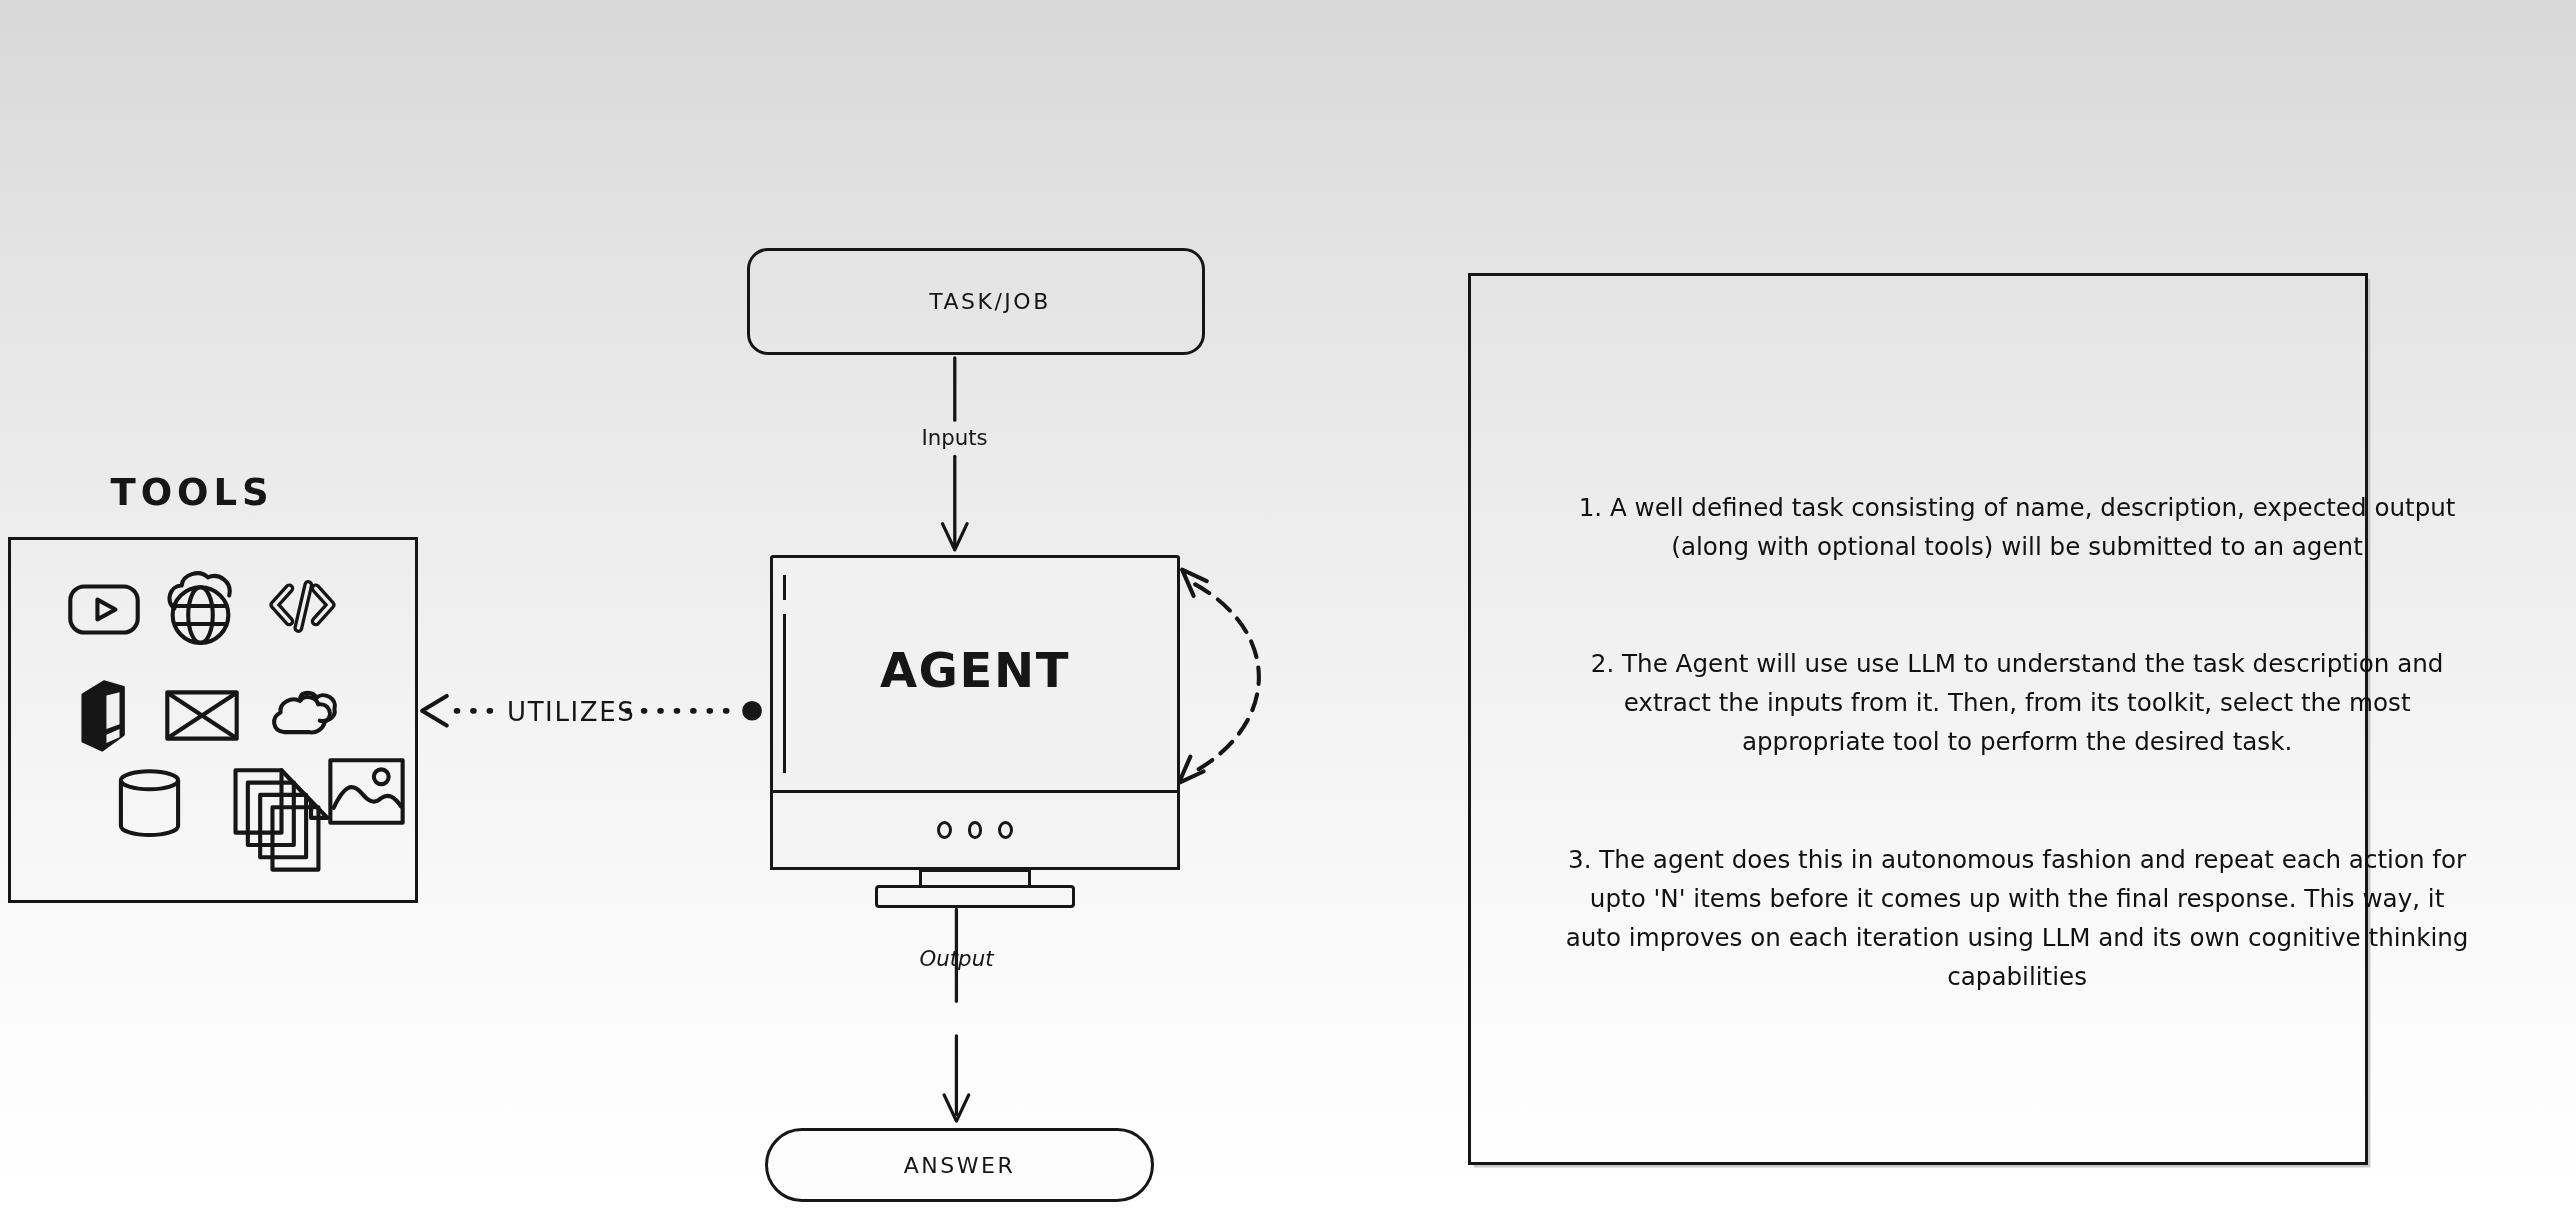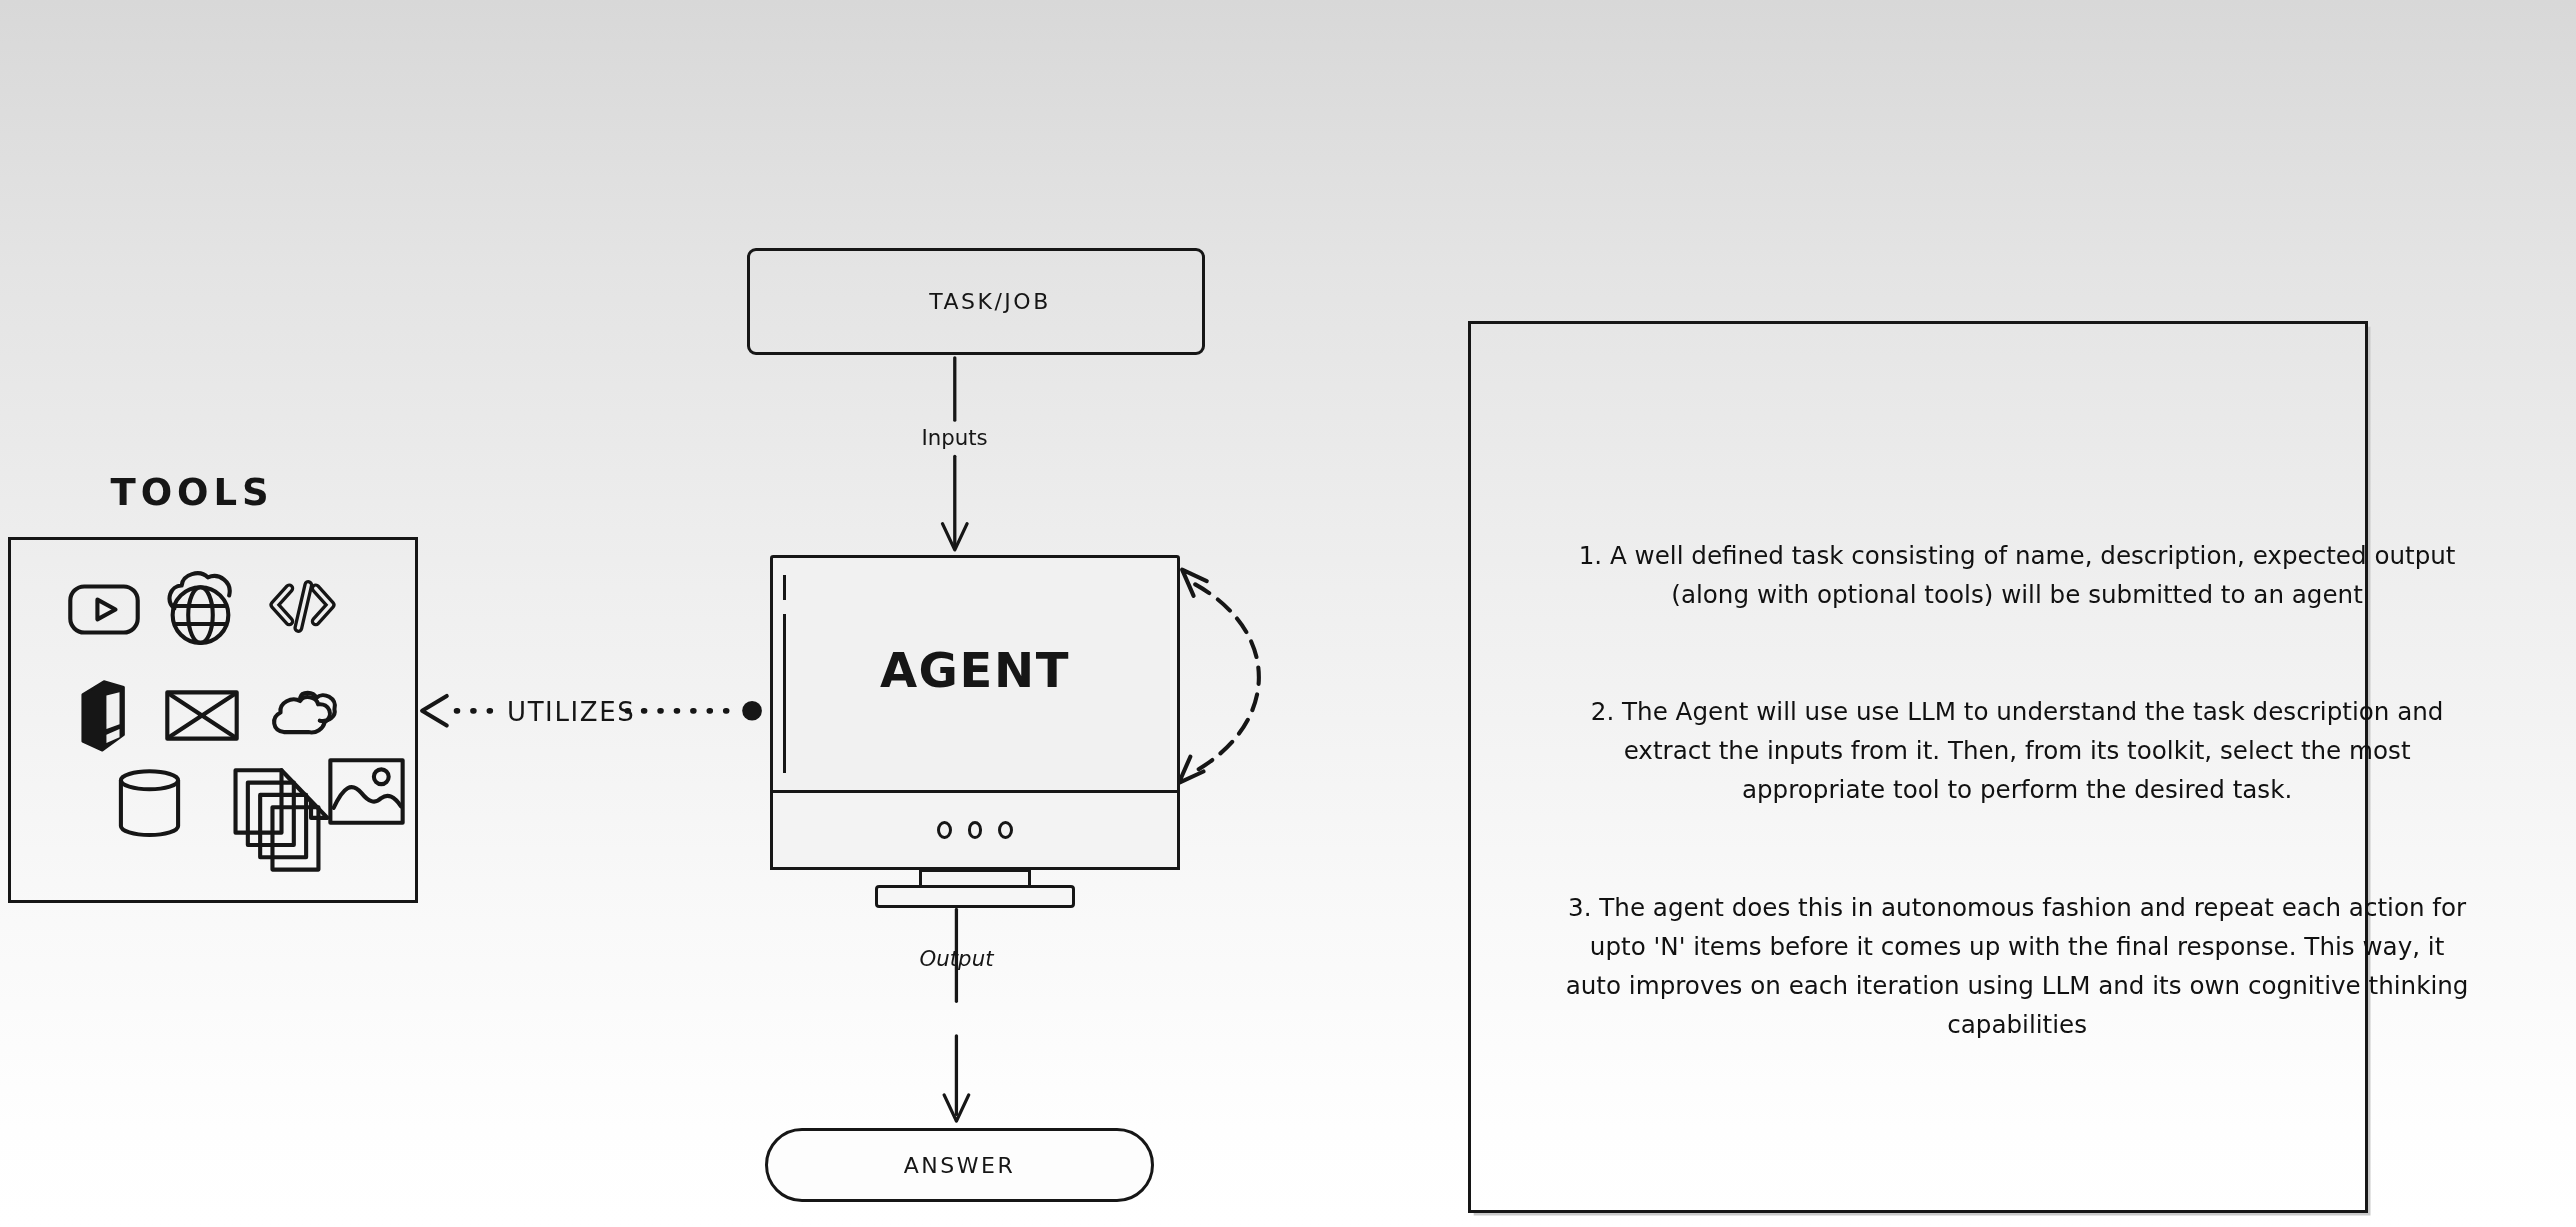--- a/index.html
+++ b/index.html
@@ -12,21 +12,21 @@
   .canvas{position:relative;width:2576px;height:1227px;}
   .abs{position:absolute;}
 
   .page-title{
     left:821px;top:9.9px;width:821px;text-align:center;
     font-size:38px;font-weight:bold;letter-spacing:0.8px;color:#b12222;
     text-decoration:underline;text-decoration-thickness:4.1px;text-underline-offset:9px;
   }
 
   .box{border:3.3px solid #161616;box-sizing:border-box;display:flex;align-items:center;justify-content:center;}
-  .task-box{left:747px;top:248px;width:458px;height:107px;border-radius:9px;background:transparent;padding-left:28px;}
+  .task-box{left:747px;top:248px;width:458px;height:107px;border-radius:21px;background:transparent;padding-left:28px;}
   .task-box span,.answer-box span{font-size:22px;letter-spacing:2.5px;}
   .answer-box{left:765px;top:1128px;width:389px;height:74px;border-radius:41px;background:#fdfdfd;}
 
   .flow-label{width:181px;text-align:center;font-size:21.3px;color:#161616;}
   .inputs-label{left:864px;top:425px;}
   .output-label{left:866px;top:946px;font-style:italic;}
   .utilizes-label{left:507px;top:697px;width:115px;font-size:26px;letter-spacing:1.6px;}
 
   
   .monitor-screen{left:770px;top:555px;width:410px;height:238px;border:3.3px solid #161616;box-sizing:border-box;background:#f1f1f1;border-radius:3.3px;}
@@ -39,21 +39,21 @@
   .stand-neck{left:919px;top:869px;width:112px;height:19.7px;border:3.3px solid #161616;box-sizing:border-box;background:#f5f5f5;}
   .stand-base{left:875px;top:885px;width:200px;height:23px;border:3.3px solid #161616;box-sizing:border-box;border-radius:4.1px;background:#f6f6f6;}
 
   
   .tools-label{left:69px;top:471px;width:246px;text-align:center;font-size:37px;font-weight:bold;letter-spacing:4.9px;}
   .tools-box{left:8.2px;top:537px;width:410px;height:366px;border:3.3px solid #161616;box-sizing:border-box;background:transparent;}
   .tool-icon{position:absolute;}
   .tool-icon svg{display:block;}
 
   
-  .notes-panel{left:1468px;top:273px;width:900px;height:892px;border:3.3px solid #161616;box-sizing:border-box;background:transparent;box-shadow:4.1px 4.1px 0 -1.6px #c9c9c9;margin-top:48px;}
+  .notes-panel{left:1468px;top:273px;width:900px;height:892px;border:3.3px solid #161616;box-sizing:border-box;background:transparent;box-shadow:4.1px 4.1px 0 -1.6px #c9c9c9;}
   .note{position:absolute;left:24.6px;width:1043px;text-align:center;font-size:24.6px;line-height:39px;white-space:pre-line;color:#111111;}
   .note-1{top:187px;}
   .note-2{top:343px;}
   .note-3{top:539px;}
 
   .overlay{position:absolute;left:0;top:0;pointer-events:none;}
 </style>
 </head>
 <body>
 

